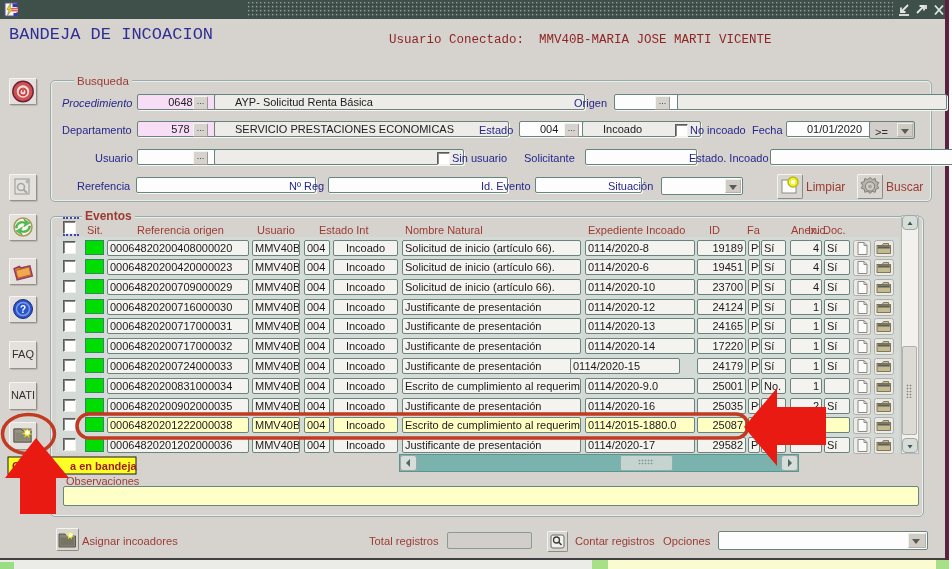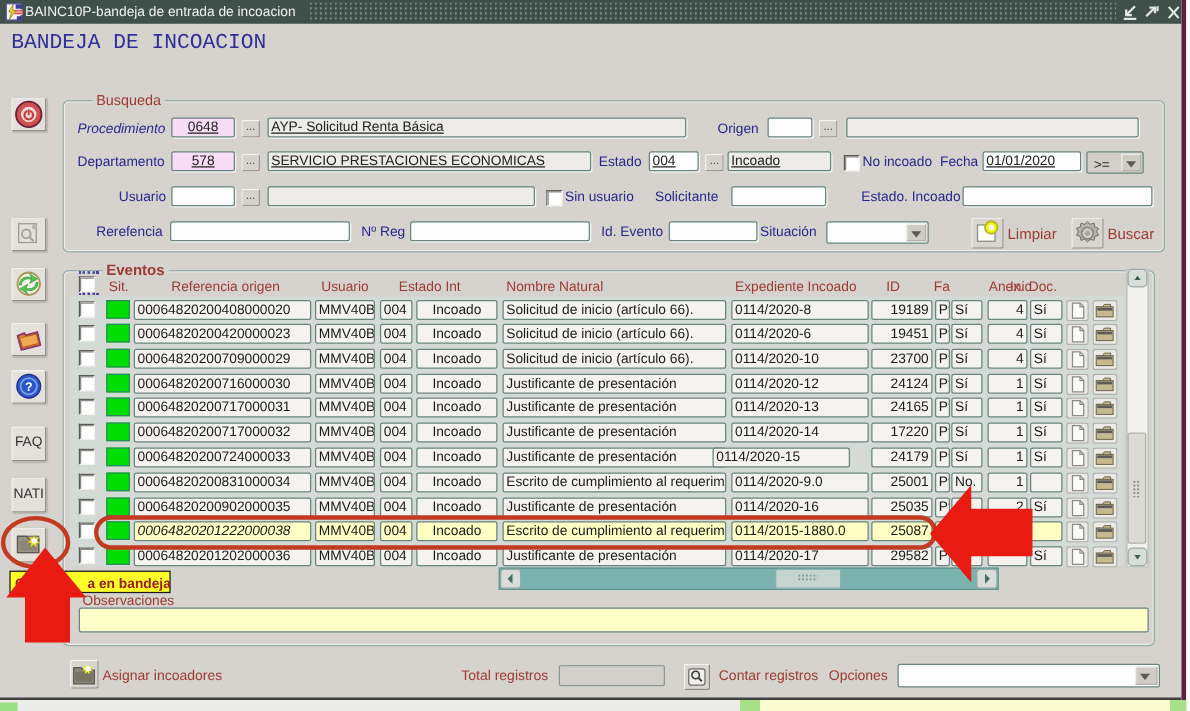--- a/index.html
+++ b/index.html
@@ -10,22 +10,22 @@
 #win{left:0;top:0;width:945px;height:558px;background:#d6d3ce;border-bottom:2px solid #404040;}
 #titlebar{left:0;top:0;width:945px;height:19px;background:#3f4f4a;}
 #tpattern{left:248px;top:2px;}
 #ticon{left:4px;top:2px;width:15px;height:15px;}
 #ttext{left:20px;top:4px;color:#f2f4f3;font-size:11px;}
 #head1{left:9px;top:25px;color:#2e2e96;font-family:"Liberation Mono",monospace;font-size:17px;}
 #usuario{left:389px;top:33px;color:#8e2424;font-family:"Liberation Mono",monospace;font-size:12.5px;}
 .gbox{border:1px solid #98aca8;border-radius:5px;box-shadow:inset 0 0 0 1px #e8eeec;}
 .glabel{color:#9c3a32;font-size:11.5px;background:#d6d3ce;padding:0 3px;}
 .fld{position:absolute;height:14px;background:#fdfdfd;border:1px solid #68847e;border-radius:2px;
- font-size:11px;color:#202020;line-height:14px;padding:0 2px;white-space:nowrap;overflow:hidden;
- box-shadow:1px 1px 0 #f6f6f4;text-decoration:underline;}
+ font-size:11px;color:#202020;line-height:14px;padding:0 20px;white-space:nowrap;overflow:hidden;
+ box-shadow:1px 1px 0 #f6f6f4;}
 .gray{background:#edece8;}
 .pink{background:#f7ddf5;text-align:center;}
 .lblb{position:absolute;color:#26268c;font-size:11px;white-space:nowrap;}
 .lblr{position:absolute;color:#9c3a32;font-size:11px;white-space:nowrap;}
 .dots{position:absolute;width:13px;height:12px;background:#d6d3ce;border:1px solid #9c9890;border-top-color:#f4f3f0;border-left-color:#f4f3f0;border-radius:2px;color:#404040;font-size:9px;line-height:9px;text-align:center;}
 .cb{position:absolute;width:11px;height:11px;background:#fff;border-top:1px solid #5c5c58;border-left:1px solid #5c5c58;border-right:1px solid #f2f1ee;border-bottom:1px solid #f2f1ee;box-shadow:inset 1px 1px 0 #8a8a86;}
 .combo{position:absolute;background:#fdfdfd;border:1px solid #68847e;border-radius:2px;}
 .combo .btn{position:absolute;right:1px;top:1px;bottom:1px;width:14px;background:#cfccc6;border:1px solid #b4b1aa;border-top-color:#f0efec;border-left-color:#f0efec;}
 .combo .btn:after{content:"";position:absolute;left:3px;top:5px;border:4px solid transparent;border-top:5px solid #5a5a56;}
 .ibtn{position:absolute;background:#d9d6d1;border:1px solid #8e8b85;border-top-color:#f4f3f0;border-left-color:#f4f3f0;border-radius:2px;}
@@ -59,35 +59,35 @@
     </svg>
     <svg id="ticon" class="abs" viewBox="0 0 15 15">
       <rect x="1" y="1" width="12" height="13" fill="#f4f4f4" stroke="#56569a" stroke-width="1"></rect>
       <rect x="8.5" y="1.5" width="5" height="3.5" fill="#3a3aa0"></rect>
       <rect x="7.5" y="5.5" width="6.5" height="4.5" fill="#f4c4c8"></rect>
       <rect x="7.5" y="6.2" width="6.5" height="1" fill="#d84848"></rect>
       <rect x="7.5" y="8.2" width="6.5" height="1" fill="#d84848"></rect>
       <rect x="9.5" y="11" width="4" height="3" fill="#3a3aa0"></rect>
       <path d="M6.5 1.5 L3 7.5 L5.2 7.5 L3.5 13.5 L8.5 6.5 L6.2 6.5 Z" fill="#f0dc28" stroke="#8a7a10" stroke-width="0.6"></path>
     </svg>
-    <div id="ttext" class="abs">BAINC10P-bandeja de entrada de incoacion</div>
     <svg class="abs" style="left:898px;top:4px;" width="46" height="12" viewBox="0 0 46 12">
       <g stroke="#e2e8e6" stroke-width="1.8" fill="none">
         <path d="M10 1 L3 8"></path>
           <path d="M3 3.5 L3 8 L7.5 8"></path>
           <path d="M1 11 L11 11"></path>
         <path d="M19 9 L26 2"></path>
           <path d="M21.5 2 L26 2 L26 6.5"></path>
           <path d="M28 1 L28 5"></path>
         <path d="M37 1.5 L45 10.5"></path>
           <path d="M45 1.5 L37 10.5"></path>
       </g>
     </svg>
   </div>
   <div id="head1" class="abs">BANDEJA DE INCOACION</div>
+  <div id="usuario" class="abs">Usuario Conectado:&nbsp;&nbsp;MMV40B-MARIA JOSE MARTI VICENTE</div>
   <div id="toolbar">
 <div class="tb" style="top:78px;"><svg width="26" height="25" viewBox="0 0 26 25">
           <circle cx="13" cy="12.5" r="10.2" fill="#d05050" stroke="#69203a" stroke-width="1.4"></circle>
 <circle cx="13" cy="12.5" r="6.2" fill="#f4dcdc"></circle>
 <circle cx="13" cy="13" r="3.4" fill="none" stroke="#c43c3c" stroke-width="1.8"></circle>
 <rect x="12" y="8.2" width="2" height="5.5" fill="#f4dcdc"></rect>
 <rect x="12.2" y="8.6" width="1.6" height="4.6" fill="#c43c3c"></rect>
         </svg></div>
 <div class="tb" style="top:174px;"><svg width="26" height="25" viewBox="0 0 26 25">
           <rect x="5" y="4" width="14" height="15" fill="#e4e2de" stroke="#9a9892"></rect>
@@ -415,21 +415,21 @@
 <path d="M11 2.5 v3 h3" fill="none" stroke="#8a8a86" stroke-width="1"></path>
 </svg>
 <svg class="abs" style="left:874px;top:398px;" width="20" height="17" viewBox="0 0 20 17">
 <rect x="0.5" y="0.5" width="19" height="16" rx="2" fill="#eceae6" stroke="#b0aea8"></rect>
 <path d="M3 5.5 h5 l1.5-2 h5 v2" fill="#c8bf96" stroke="#6a6348" stroke-width="0.8"></path>
 <rect x="3" y="5.5" width="13.5" height="8" fill="#c3ba8f" stroke="#6a6348" stroke-width="0.8"></rect>
 <rect x="3.8" y="6.3" width="12" height="2.2" fill="#5c5c58"></rect>
 </svg>
 <div class="cb" style="left:63px;top:418px;"></div>
 <div class="grn" style="left:85px;top:417px;"></div>
-<div class="cell yel" style="left:107px;top:417px;width:136px;font-style:italic;">00064820201222000038</div>
+<div class="cell yel" style="left:107px;top:417px;width:136px;">00064820201222000038</div>
 <div class="cell yel" style="left:252px;top:417px;width:42px;">MMV40B</div>
 <div class="cell yel" style="left:304px;top:417px;width:20px;">004</div>
 <div class="cell yel" style="left:333px;top:417px;width:59px;text-align:center;">Incoado</div>
 <div class="cell yel" style="left:402px;top:417px;width:173px;">Escrito de cumplimiento al requerimiento</div>
 <div class="cell yel" style="left:585px;top:417px;width:104px;">0114/2015-1880.0</div>
 <div class="cell yel" style="left:697px;top:417px;width:43px;text-align:right;">25087</div>
 <div class="cell yel" style="left:748px;top:417px;width:6px;">Pf</div>
 <div class="cell yel" style="left:761px;top:417px;width:19px;"></div>
 <div class="cell yel" style="left:790px;top:417px;width:26px;text-align:right;"></div>
 <div class="cell yel" style="left:824px;top:417px;width:20px;"></div>

